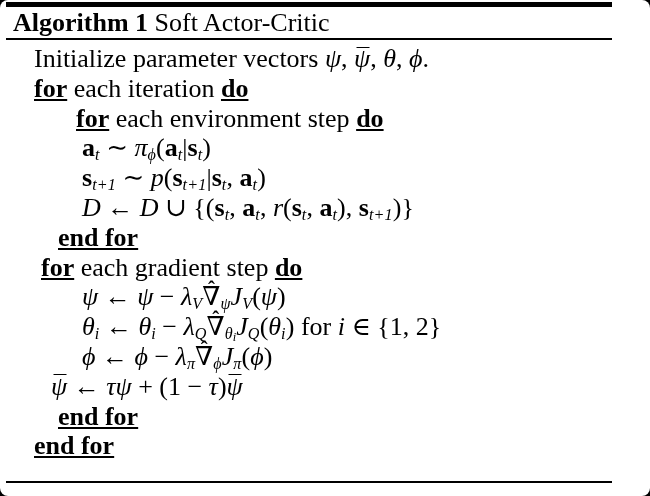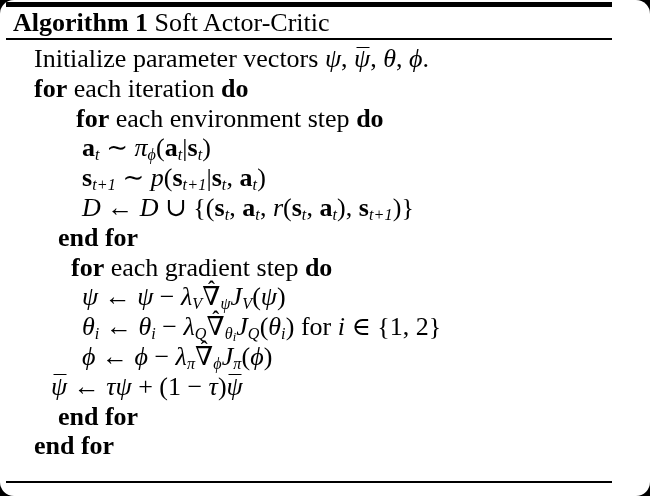--- a/index.html
+++ b/index.html
@@ -8,21 +8,21 @@
     background: #000000;
     width: 650px;
     height: 496px;
     overflow: hidden;
   }
   .card {
     position: relative;
     width: 650px;
     height: 496px;
     background: #ffffff;
-    border-radius: 14px;
+    border-radius: 8px;
     overflow: hidden;
     color: #000000;
     font-family: "Liberation Serif", "DejaVu Serif", "DejaVu Sans", serif;
   }
   .rule {
     position: absolute;
     left: 6px;
     width: 606px;
     background: #000000;
   }
@@ -44,21 +44,21 @@
     top: 44px;
     width: 650px;
   }
   .line {
     height: 29.8px;
     line-height: 29.8px;
     font-size: 26px;
     white-space: pre;
   }
   .seg-r  {}
-  .seg-b  { font-weight: bold; }
+  .seg-b  { font-weight: bold; text-decoration: underline; }
   .seg-i  { font-style: italic; }
   .seg-bf { font-weight: bold; }
   .seg-cal { font-style: italic; }
   .seg-sub {
     font-size: 0.62em;
     font-style: italic;
     position: relative;
     top: 0.22em;
     letter-spacing: 0.01em;
   }
@@ -98,21 +98,21 @@
   <div class="title"><span class="num">Algorithm 1</span><span> Soft Actor-Critic</span></div>
   <div class="rule mid"></div>
   <div class="algo-body">
       <div class="line" style="padding-left: 34px;"><span class="seg-r">Initialize parameter vectors </span><span class="seg-i">ψ</span><span class="seg-r">, </span><span class="barwrap"><span class="bar-mark"></span><span class="bar-base">ψ</span></span><span class="seg-r">, </span><span class="seg-i">θ</span><span class="seg-r">, </span><span class="seg-i">ϕ</span><span class="seg-r">.</span></div>
       <div class="line" style="padding-left: 34px;"><span class="seg-b">for</span><span class="seg-r"> each iteration </span><span class="seg-b">do</span></div>
       <div class="line" style="padding-left: 76px;"><span class="seg-b">for</span><span class="seg-r"> each environment step </span><span class="seg-b">do</span></div>
       <div class="line" style="padding-left: 82px;"><span class="seg-bf">a</span><span class="seg-sub">t</span><span class="seg-r"> ∼ </span><span class="seg-i">π</span><span class="seg-sub">ϕ</span><span class="seg-r">(</span><span class="seg-bf">a</span><span class="seg-sub">t</span><span class="seg-r">|</span><span class="seg-bf">s</span><span class="seg-sub">t</span><span class="seg-r">)</span></div>
       <div class="line" style="padding-left: 82px;"><span class="seg-bf">s</span><span class="seg-sub">t+1</span><span class="seg-r"> ∼ </span><span class="seg-i">p</span><span class="seg-r">(</span><span class="seg-bf">s</span><span class="seg-sub">t+1</span><span class="seg-r">|</span><span class="seg-bf">s</span><span class="seg-sub">t</span><span class="seg-r">, </span><span class="seg-bf">a</span><span class="seg-sub">t</span><span class="seg-r">)</span></div>
       <div class="line" style="padding-left: 82px;"><span class="seg-cal">D</span><span class="seg-r"> ← </span><span class="seg-cal">D</span><span class="seg-r"> ∪ {(</span><span class="seg-bf">s</span><span class="seg-sub">t</span><span class="seg-r">, </span><span class="seg-bf">a</span><span class="seg-sub">t</span><span class="seg-r">, </span><span class="seg-i">r</span><span class="seg-r">(</span><span class="seg-bf">s</span><span class="seg-sub">t</span><span class="seg-r">, </span><span class="seg-bf">a</span><span class="seg-sub">t</span><span class="seg-r">), </span><span class="seg-bf">s</span><span class="seg-sub">t+1</span><span class="seg-r">)}</span></div>
       <div class="line" style="padding-left: 58px;"><span class="seg-b">end for</span></div>
-      <div class="line" style="padding-left: 71px;"><span class="seg-b">for</span><span class="seg-r"> each gradient step </span><span class="seg-b">do</span></div>
+      <div class="line" style="padding-left: 41px;"><span class="seg-b">for</span><span class="seg-r"> each gradient step </span><span class="seg-b">do</span></div>
       <div class="line" style="padding-left: 82px;"><span class="seg-i">ψ</span><span class="seg-r"> ← </span><span class="seg-i">ψ</span><span class="seg-r"> − </span><span class="seg-i">λ</span><span class="seg-sub">V</span><span class="hat"><span class="hat-mark">ˆ</span><span>∇</span></span><span class="seg-sub">ψ</span><span class="seg-i">J</span><span class="seg-sub">V</span><span class="seg-r">(</span><span class="seg-i">ψ</span><span class="seg-r">)</span></div>
       <div class="line" style="padding-left: 82px;"><span class="seg-i">θ</span><span class="seg-sub">i</span><span class="seg-r"> ← </span><span class="seg-i">θ</span><span class="seg-sub">i</span><span class="seg-r"> − </span><span class="seg-i">λ</span><span class="seg-sub">Q</span><span class="hat"><span class="hat-mark">ˆ</span><span>∇</span></span><span class="seg-sub">θ</span><span class="seg-ssub">i</span><span class="seg-i">J</span><span class="seg-sub">Q</span><span class="seg-r">(</span><span class="seg-i">θ</span><span class="seg-sub">i</span><span class="seg-r">) for </span><span class="seg-i">i</span><span class="seg-r"> ∈ {1, 2}</span></div>
       <div class="line" style="padding-left: 82px;"><span class="seg-i">ϕ</span><span class="seg-r"> ← </span><span class="seg-i">ϕ</span><span class="seg-r"> − </span><span class="seg-i">λ</span><span class="seg-sub">π</span><span class="hat"><span class="hat-mark">ˆ</span><span>∇</span></span><span class="seg-sub">ϕ</span><span class="seg-i">J</span><span class="seg-sub">π</span><span class="seg-r">(</span><span class="seg-i">ϕ</span><span class="seg-r">)</span></div>
       <div class="line" style="padding-left: 51px;"><span class="barwrap"><span class="bar-mark"></span><span class="bar-base">ψ</span></span><span class="seg-r"> ← </span><span class="seg-i">τψ</span><span class="seg-r"> + (1 − </span><span class="seg-i">τ</span><span class="seg-r">)</span><span class="barwrap"><span class="bar-mark"></span><span class="bar-base">ψ</span></span></div>
       <div class="line" style="padding-left: 58px;"><span class="seg-b">end for</span></div>
       <div class="line" style="padding-left: 34px;"><span class="seg-b">end for</span></div>
     </div>
   <div class="rule bottom"></div>
 </div>
 

